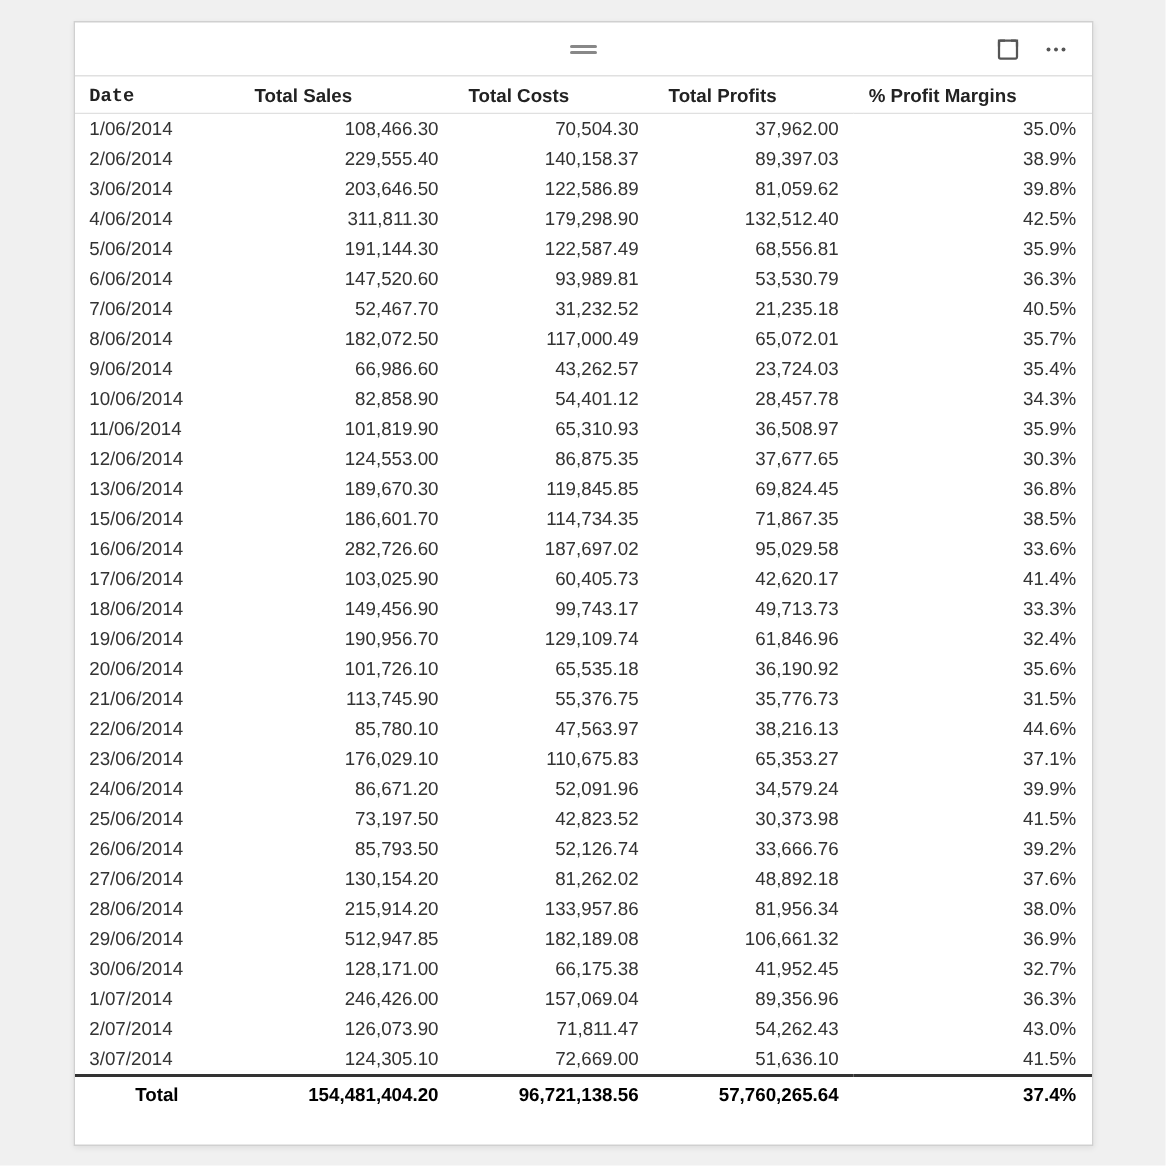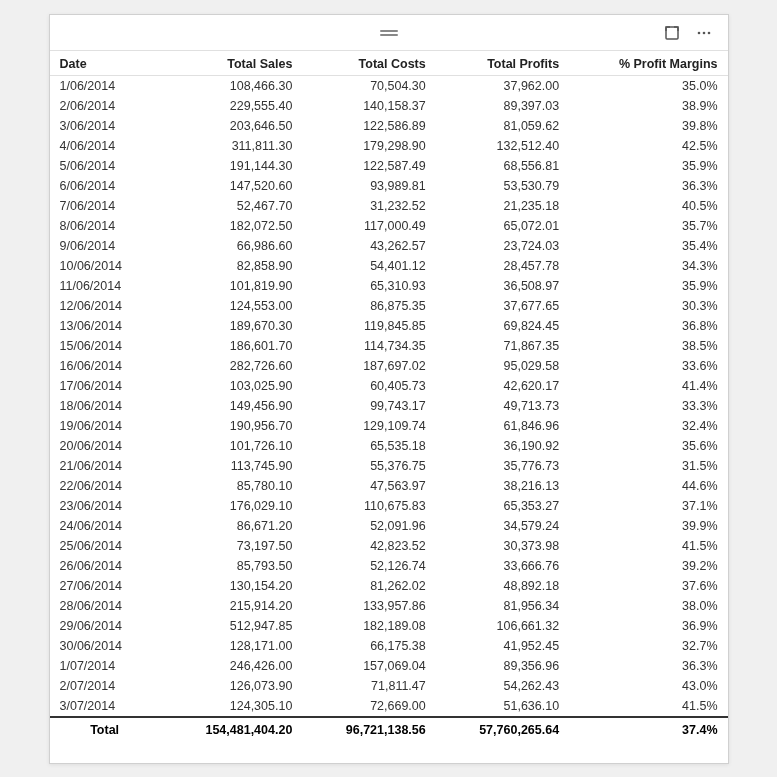--- a/index.html
+++ b/index.html
@@ -75,30 +75,31 @@
       border-radius: 3px;
     }
     table {
       width: 100%;
       border-collapse: collapse;
     }
     thead th {
       position: sticky;
       top: 0;
       background: #fff;
-      text-align: right;
+      text-align: left;
       padding: 6px 10px 4px 10px;
       font-weight: 600;
       font-size: 12.5px;
       color: #222;
       border-bottom: 1px solid #e0e0e0;
       white-space: nowrap;
     }
     thead th:first-child {
       text-align: left;
+      font-family: Liberation Mono, monospace;
     }
     tbody td {
       padding: 3px 10px;
       text-align: right;
       font-size: 12.5px;
       color: #333;
       white-space: nowrap;
     }
     tbody td:first-child {
       text-align: left;

